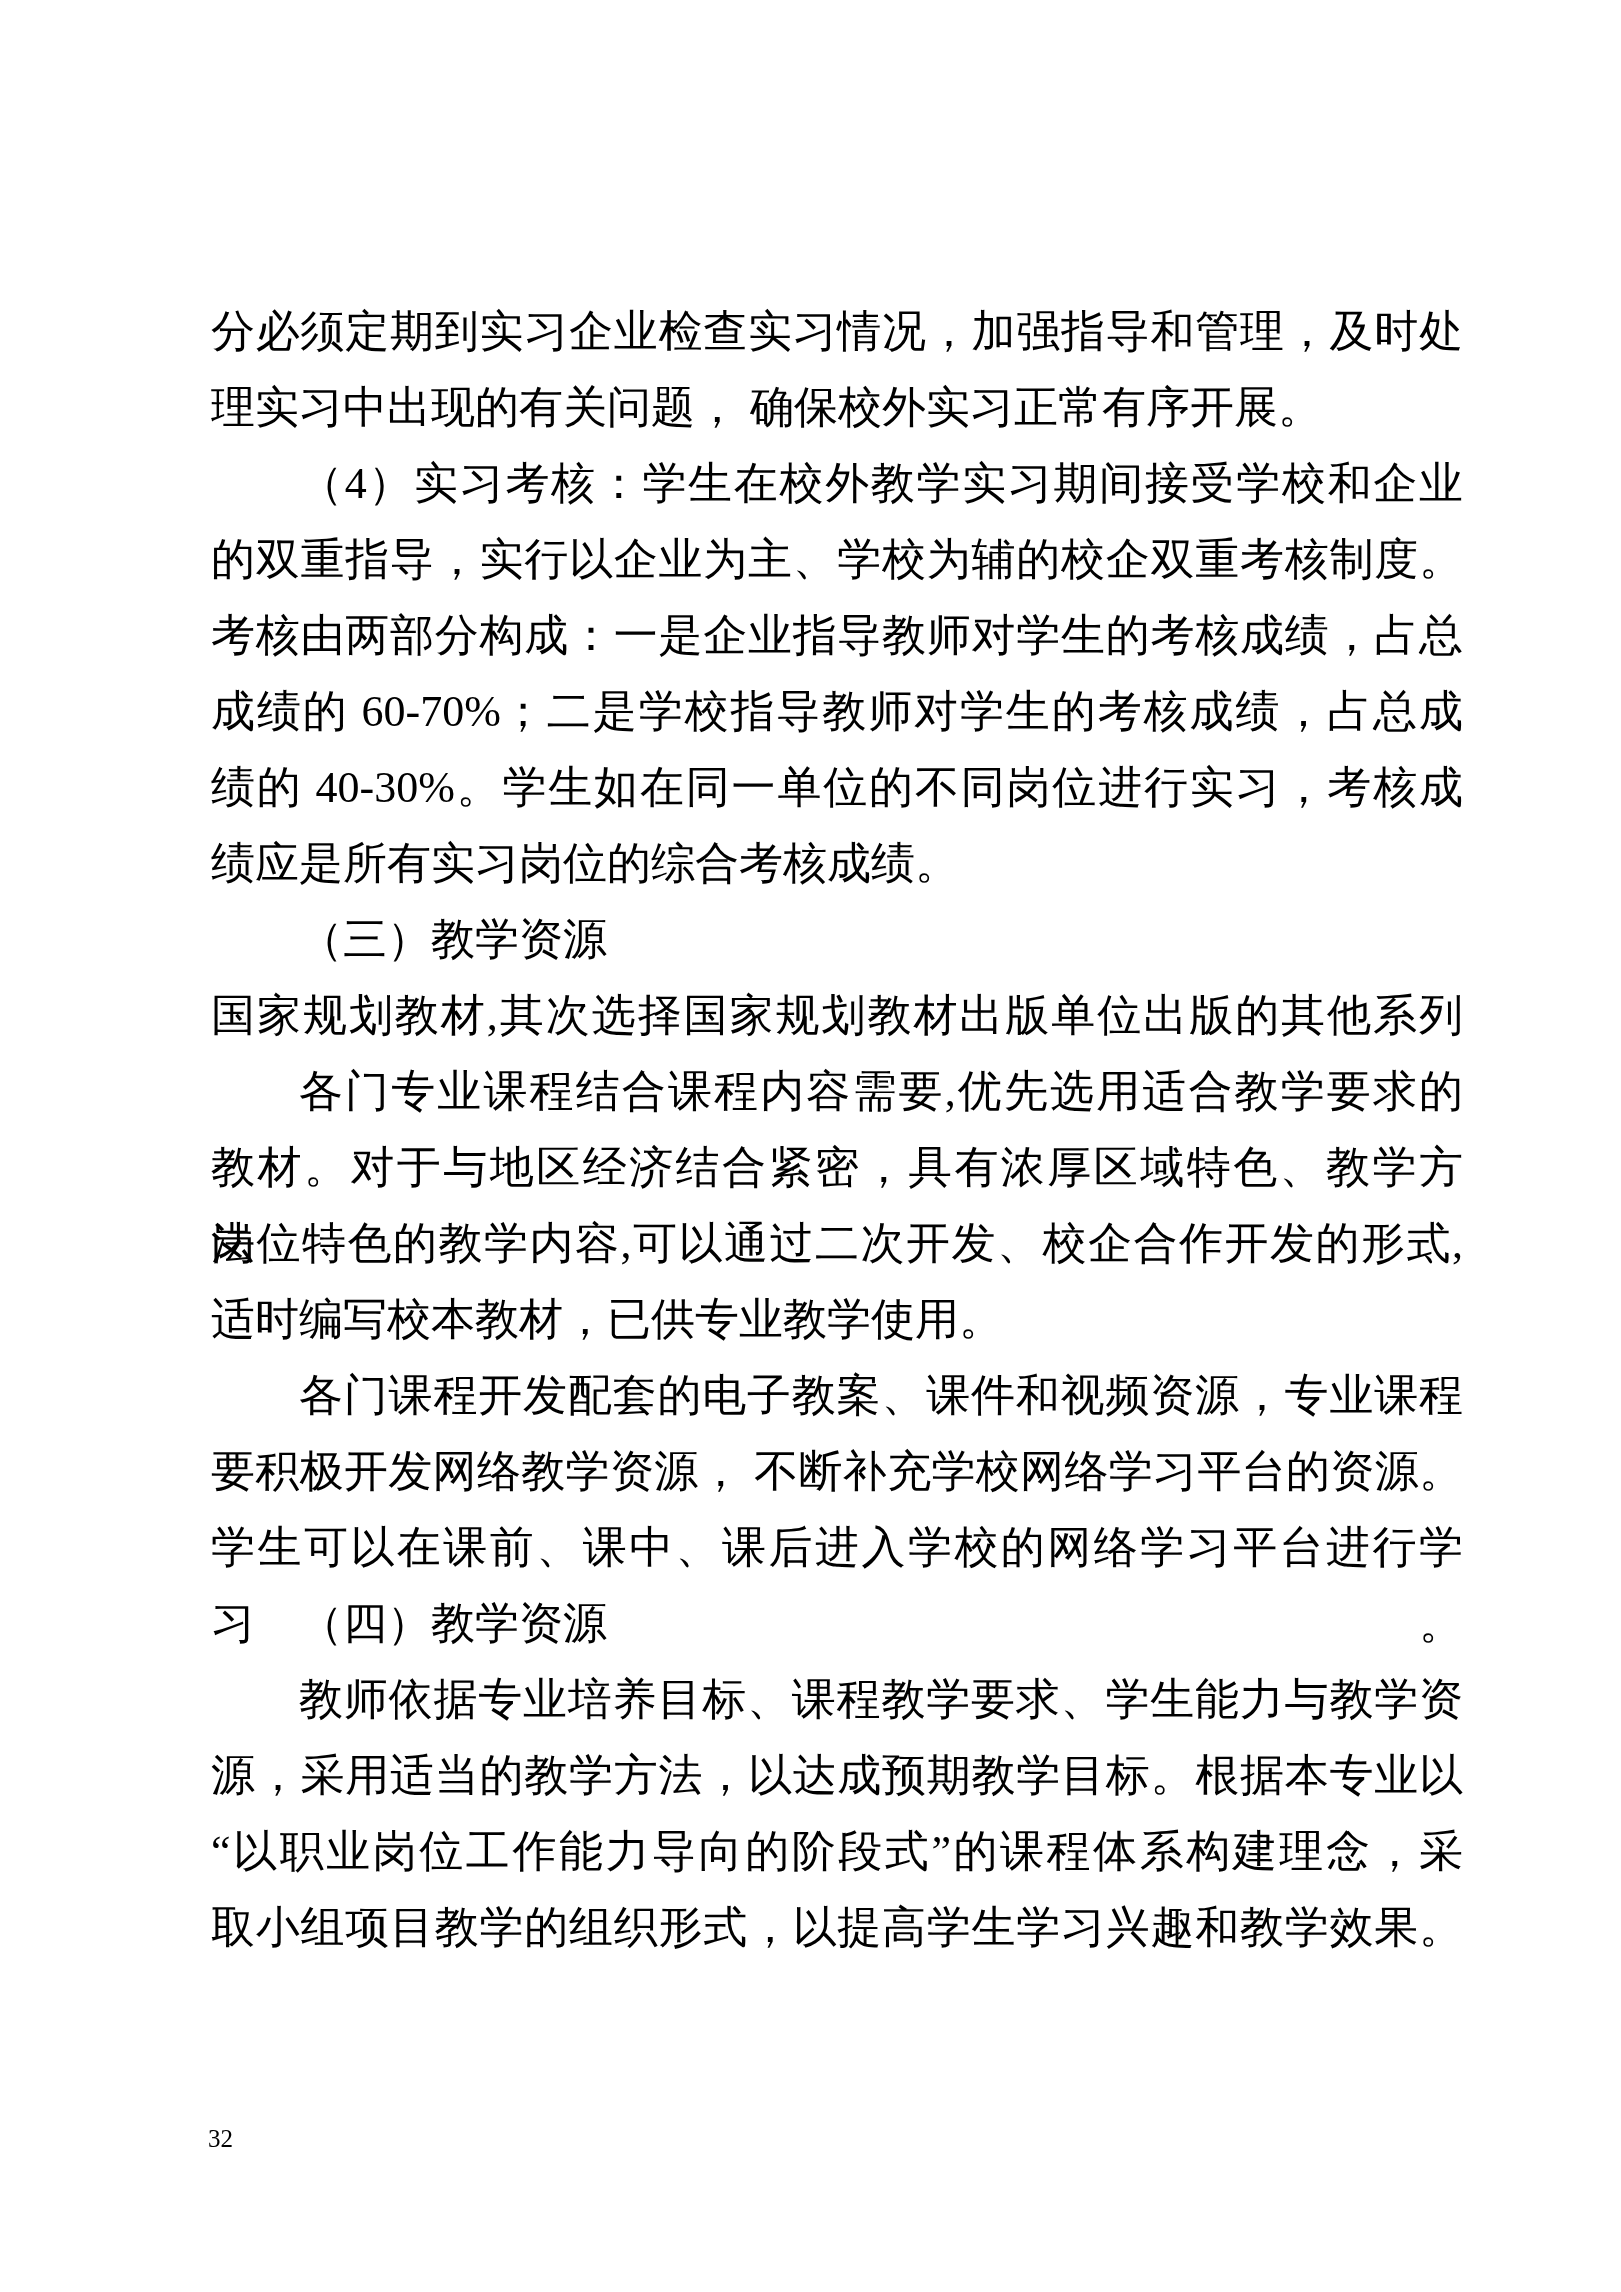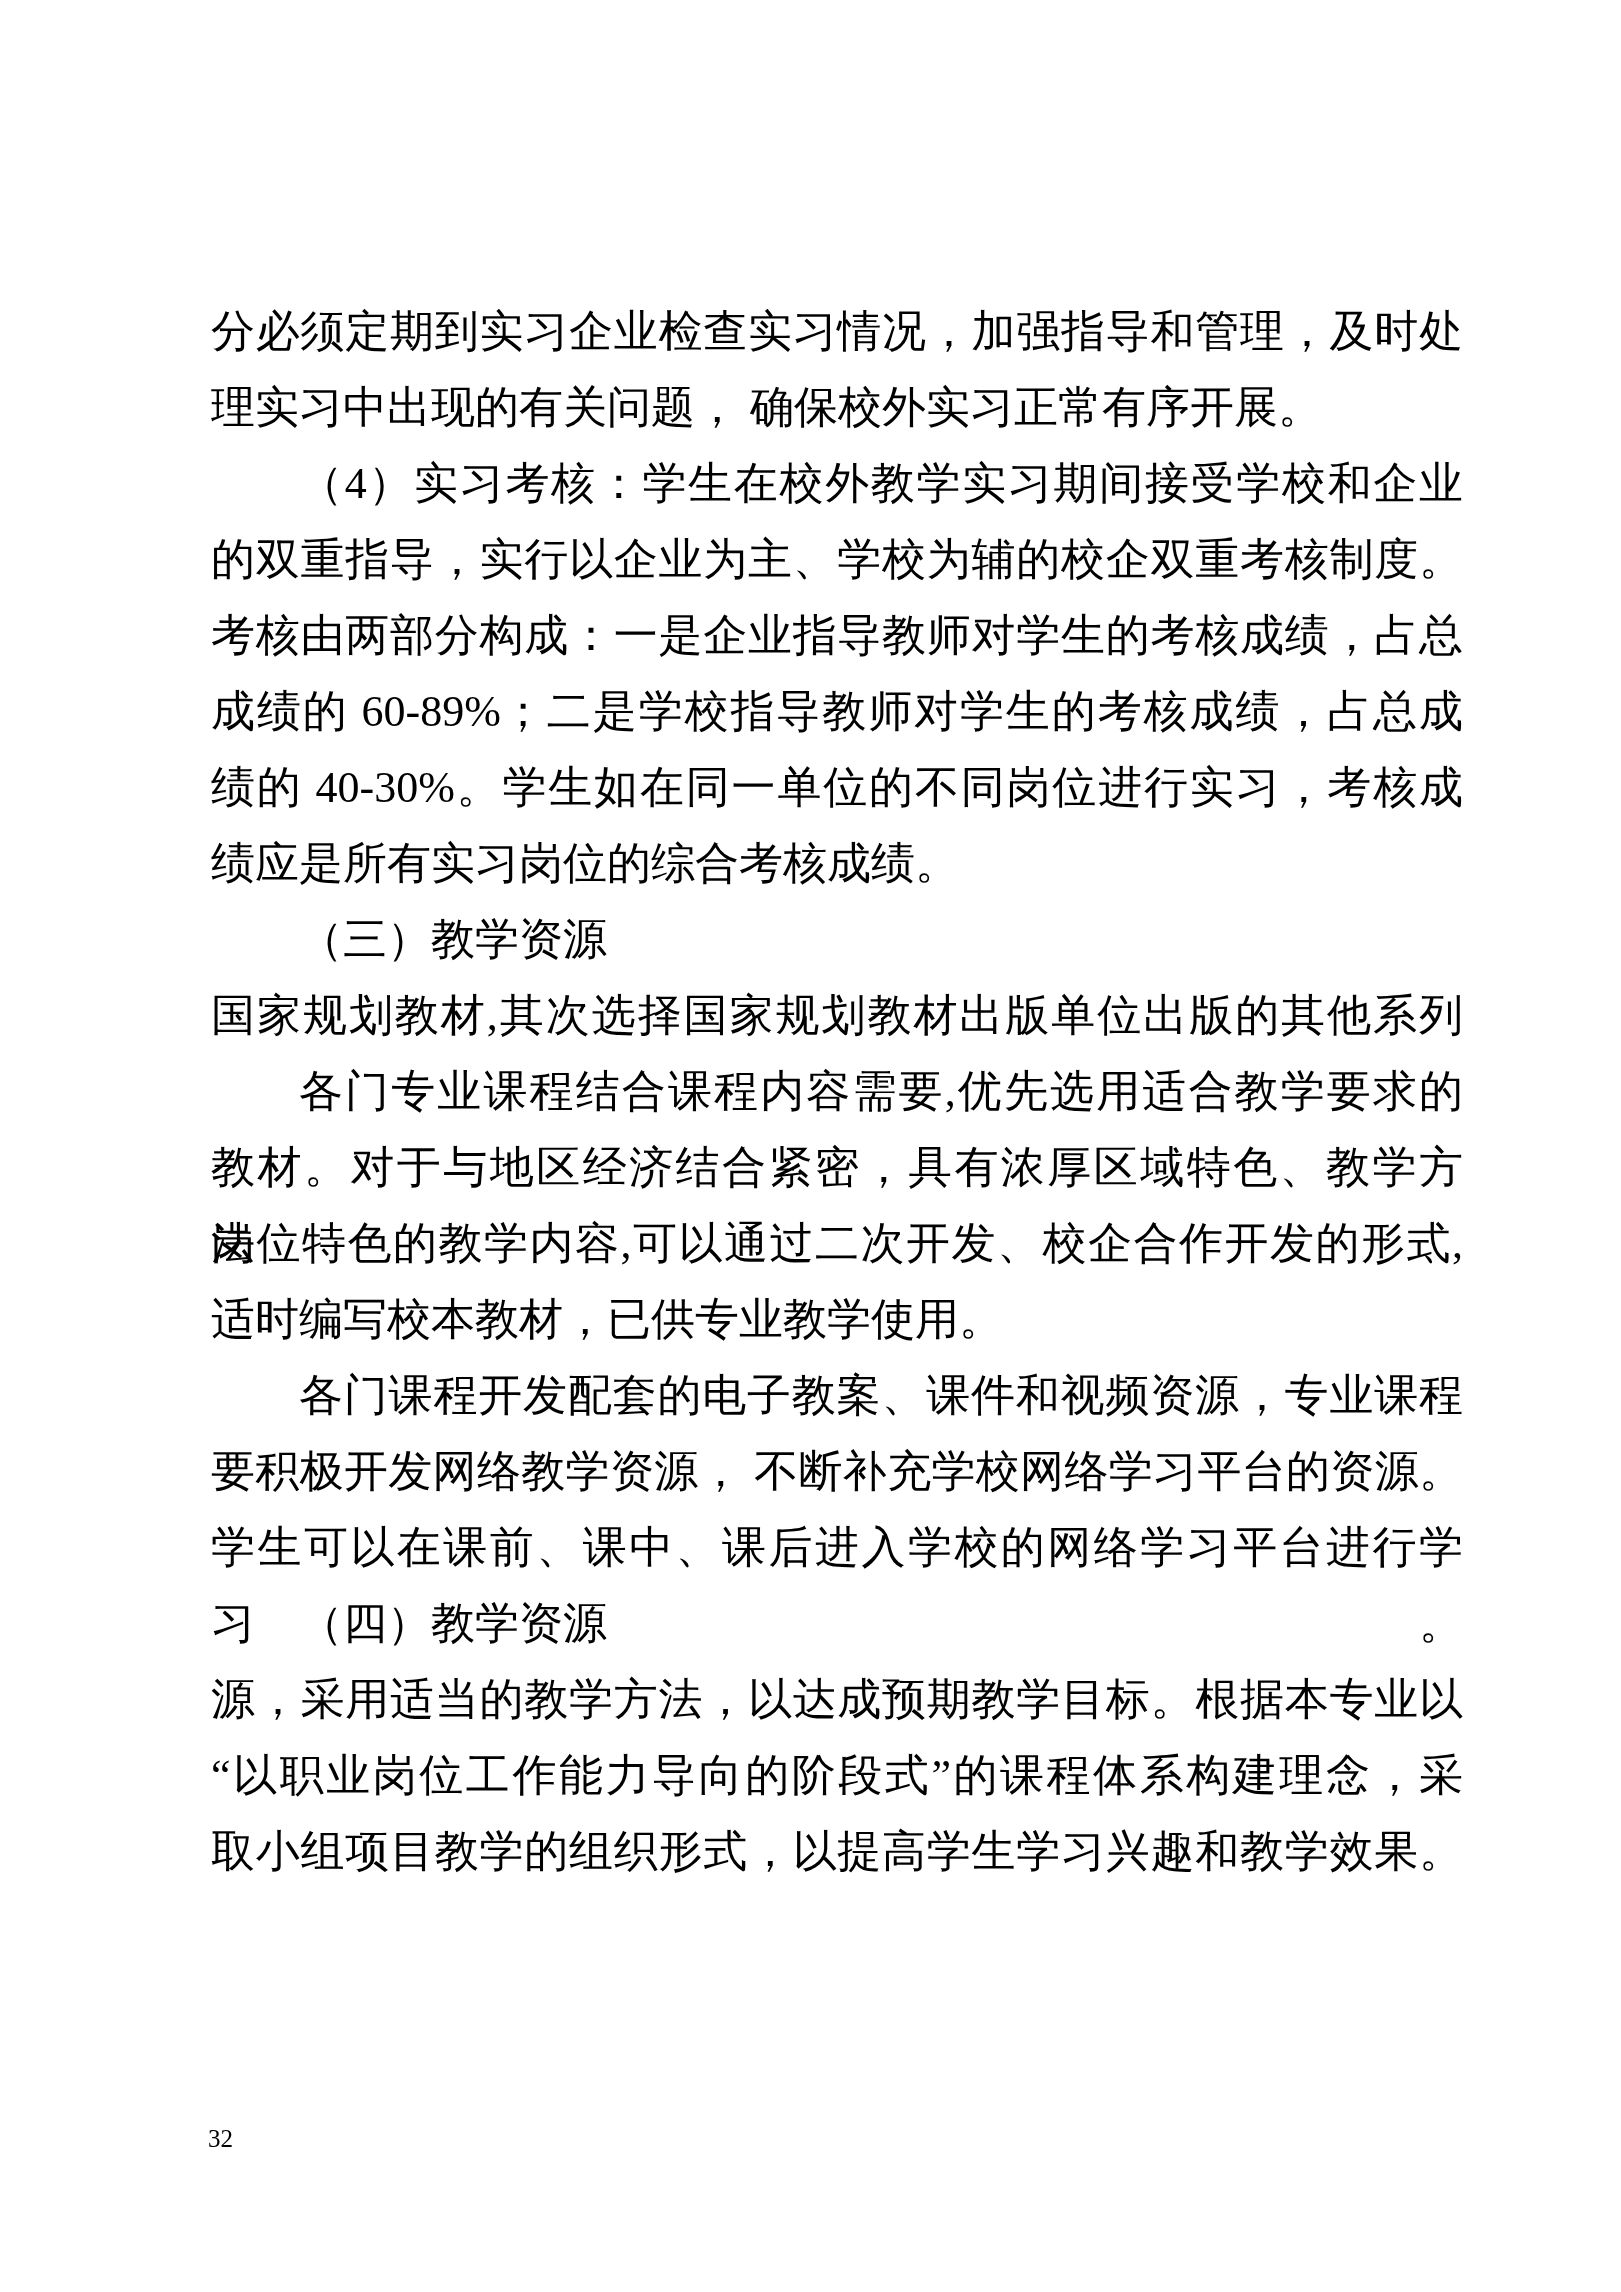--- a/index.html
+++ b/index.html
@@ -53,32 +53,33 @@
 </head>
 <body>
 
 <div class="page">
   <div class="body-text" id="text-body">
       <div class="line justify">分必须定期到实习企业检查实习情况，加强指导和管理，及时处</div>
       <div class="line">理实习中出现的有关问题， 确保校外实习正常有序开展。</div>
       <div class="line justify indent">（4）实习考核：学生在校外教学实习期间接受学校和企业</div>
       <div class="line justify">的双重指导，实行以企业为主、学校为辅的校企双重考核制度。</div>
       <div class="line justify">考核由两部分构成：一是企业指导教师对学生的考核成绩，占总</div>
-      <div class="line justify">成绩的 60-89%；二是学校指导教师对学生的考核成绩，占总成</div>
+      <div class="line justify">成绩的 60-70%；二是学校指导教师对学生的考核成绩，占总成</div>
       <div class="line justify">绩的 40-30%。学生如在同一单位的不同岗位进行实习，考核成</div>
       <div class="line">绩应是所有实习岗位的综合考核成绩。</div>
       <div class="line indent heading">（三）教学资源</div>
       <div class="line justify">国家规划教材,其次选择国家规划教材出版单位出版的其他系列</div>
       <div class="line justify indent">各门专业课程结合课程内容需要,优先选用适合教学要求的</div>
       <div class="line justify">教材。对于与地区经济结合紧密，具有浓厚区域特色、教学方法、</div>
       <div class="line justify">岗位特色的教学内容,可以通过二次开发、校企合作开发的形式,</div>
       <div class="line">适时编写校本教材，已供专业教学使用。</div>
       <div class="line justify indent">各门课程开发配套的电子教案、课件和视频资源，专业课程</div>
       <div class="line justify">要积极开发网络教学资源， 不断补充学校网络学习平台的资源。</div>
       <div class="line justify">学生可以在课前、课中、课后进入学校的网络学习平台进行学习。</div>
       <div class="line indent heading">（四）教学资源</div>
+      <div class="line justify indent">教师依据专业培养目标、课程教学要求、学生能力与教学资</div>
       <div class="line justify">源，采用适当的教学方法，以达成预期教学目标。根据本专业以</div>
       <div class="line justify">“以职业岗位工作能力导向的阶段式”的课程体系构建理念，采</div>
       <div class="line justify">取小组项目教学的组织形式，以提高学生学习兴趣和教学效果。</div>
     </div>
   <div class="page-number">32</div>
 </div>
 
 
 </body></html>

